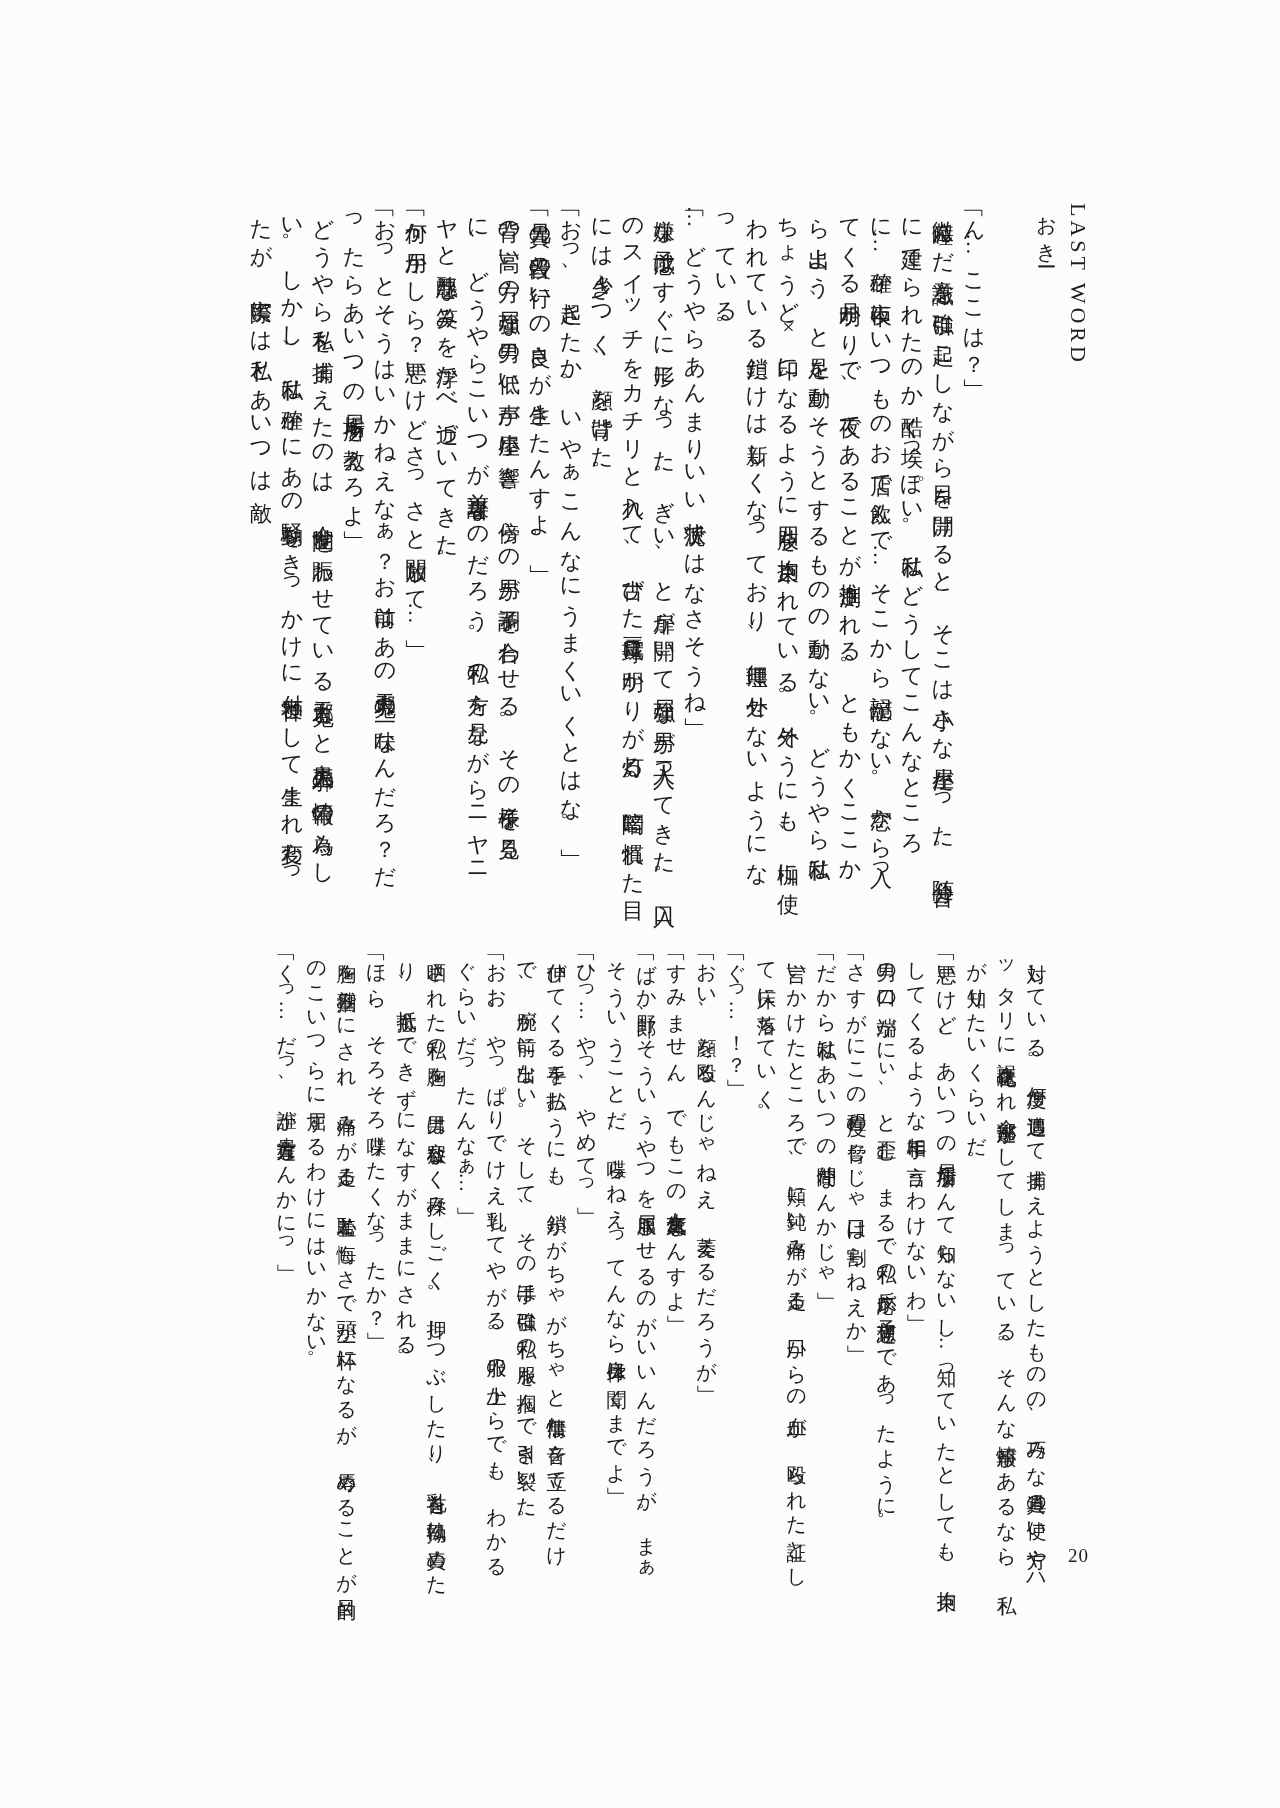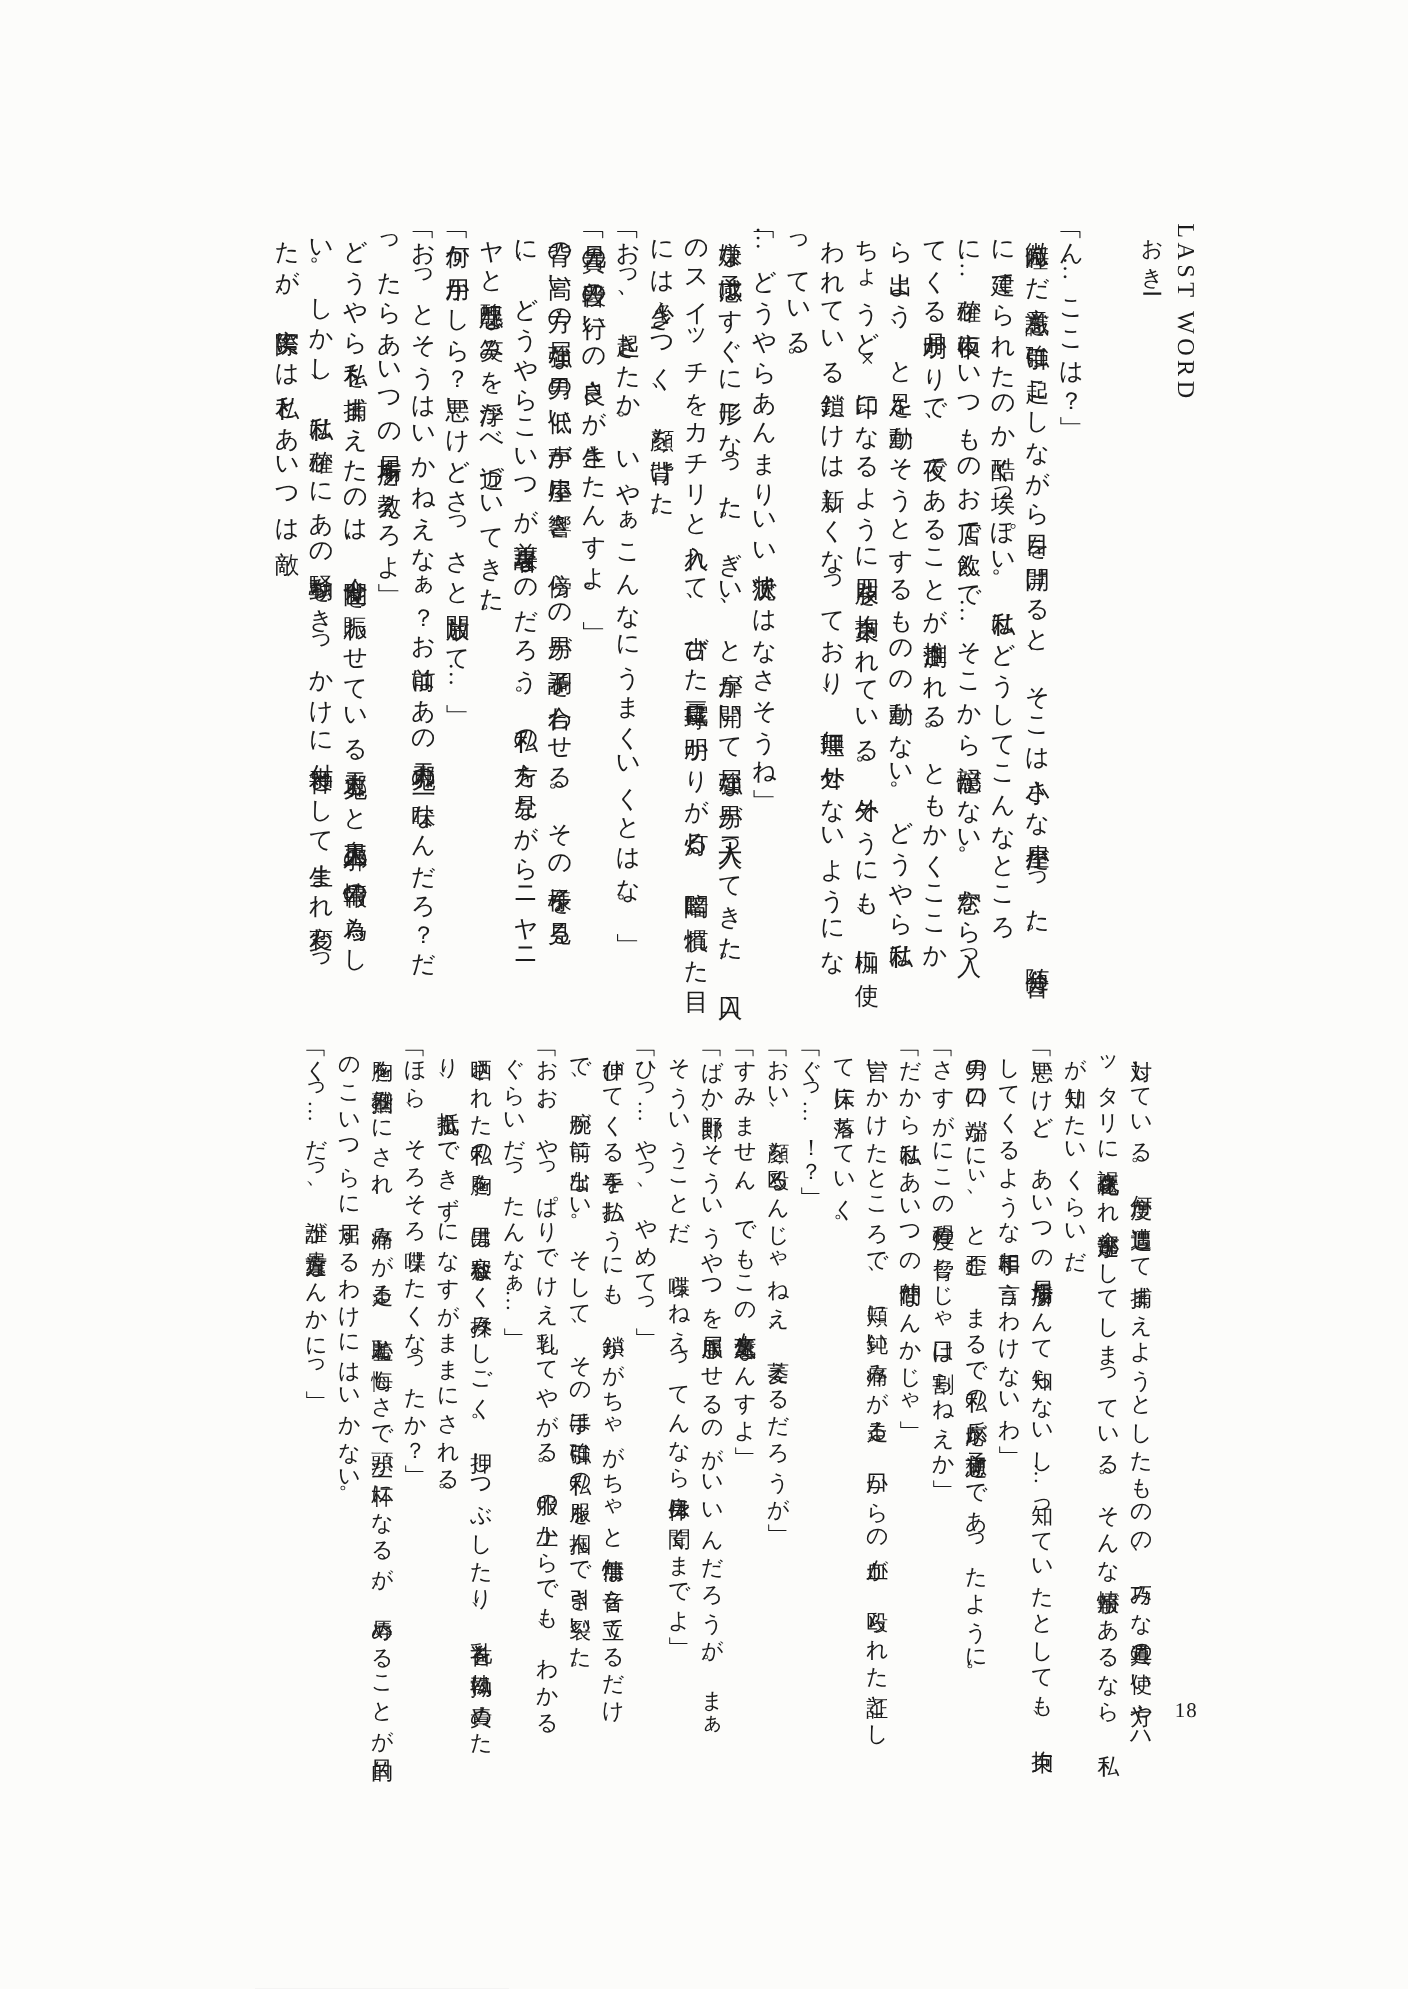--- a/index.html
+++ b/index.html
@@ -92,15 +92,15 @@
       <p>「ばか野郎、そういうやつを屈服させるのがいいんだろうが。まぁそういうことだ、喋らねえってんなら身体に聞くまでよ」</p>
       <p>「ひっ…やっ、やめてっ」</p>
       <p>伸びてくる手を払おうにも、鎖ががちゃがちゃと無情な音を立てるだけで、腕が前に出ない。そして、その手は強引に私の服を掴んで引き裂いた。</p>
       <p>「おお、やっぱりでけえ乳してやがる。服の上からでも、わかるぐらいだったんなぁ…」</p>
       <p>晒された私の胸を、男は容赦なく揉みしごく。押しつぶしたり、乳首を執拗に責めたり、抵抗もできずになすがままにされる。</p>
       <p>「ほら、そろそろ喋りたくなったか？」</p>
       <p>胸を鷲掴みにされ、痛みが走る。羞恥と悔しさで頭が一杯になるが、辱めることが目的のこいつらに屈するわけにはいかない。</p>
       <p>「くっ…だっ、誰が貴方達なんかにっ」</p>
     </div>
 
-  <div class="page-number">18</div>
+  <div class="page-number">20</div>
 
 </div>
 
 </body></html>

